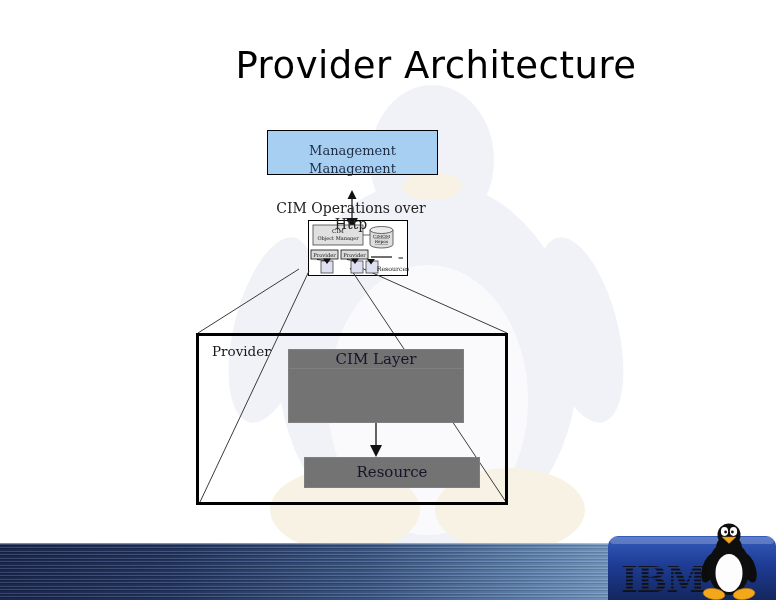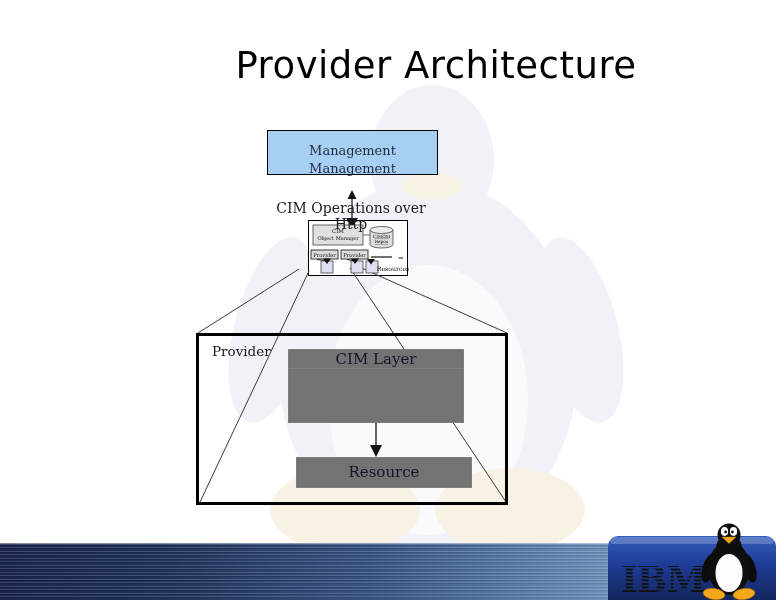--- a/index.html
+++ b/index.html
@@ -47,21 +47,21 @@
   .provider-title {
     position:absolute; left:212px; top:343px; font-size:13.5px; color:#1a1a1a; z-index:3;
   }
   .layer-box {
     position:absolute; background:#737373; border:1px solid #7f7f7f;
     text-align:center; font-size:15px; color:#15152a; z-index:3;
   }
   .cim-layer   { left:288px; top:349px; width:176px; height:20px; line-height:18px; }
   .ral-box     { left:288px; top:368px; width:176px; height:55px; padding-top:10px; line-height:1.45; }
   .ral-box span{ display:block; }
-  .resource-box{ left:296px; top:457px; width:176px; height:31px; line-height:29px; }
+  .resource-box{ left:304px; top:457px; width:176px; height:31px; line-height:29px; }
 
   .footer-bar {
     position:absolute; left:0; top:543px; width:776px; height:57px; z-index:4;
     background-image:
       repeating-linear-gradient(180deg,
         rgba(255,255,255,0.17) 0px, rgba(255,255,255,0.17) 1px,
         rgba(0,0,0,0.10) 1px, rgba(0,0,0,0.10) 2px,
         rgba(255,255,255,0.02) 2px, rgba(255,255,255,0.02) 3.5px),
       linear-gradient(90deg, #15224a 0%, #1d2f59 22%, #35517e 48%, #5f82ad 72%, #8fafd3 95%, #9ab8d8 100%);
     border-top:1px solid rgba(255,255,255,0.45);

